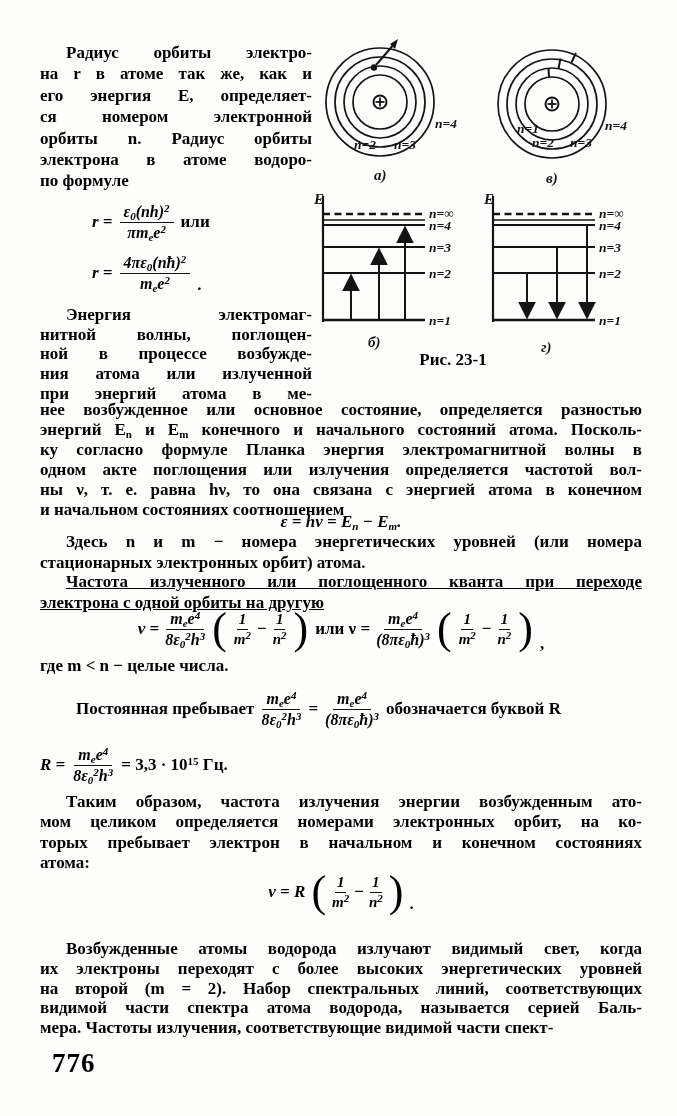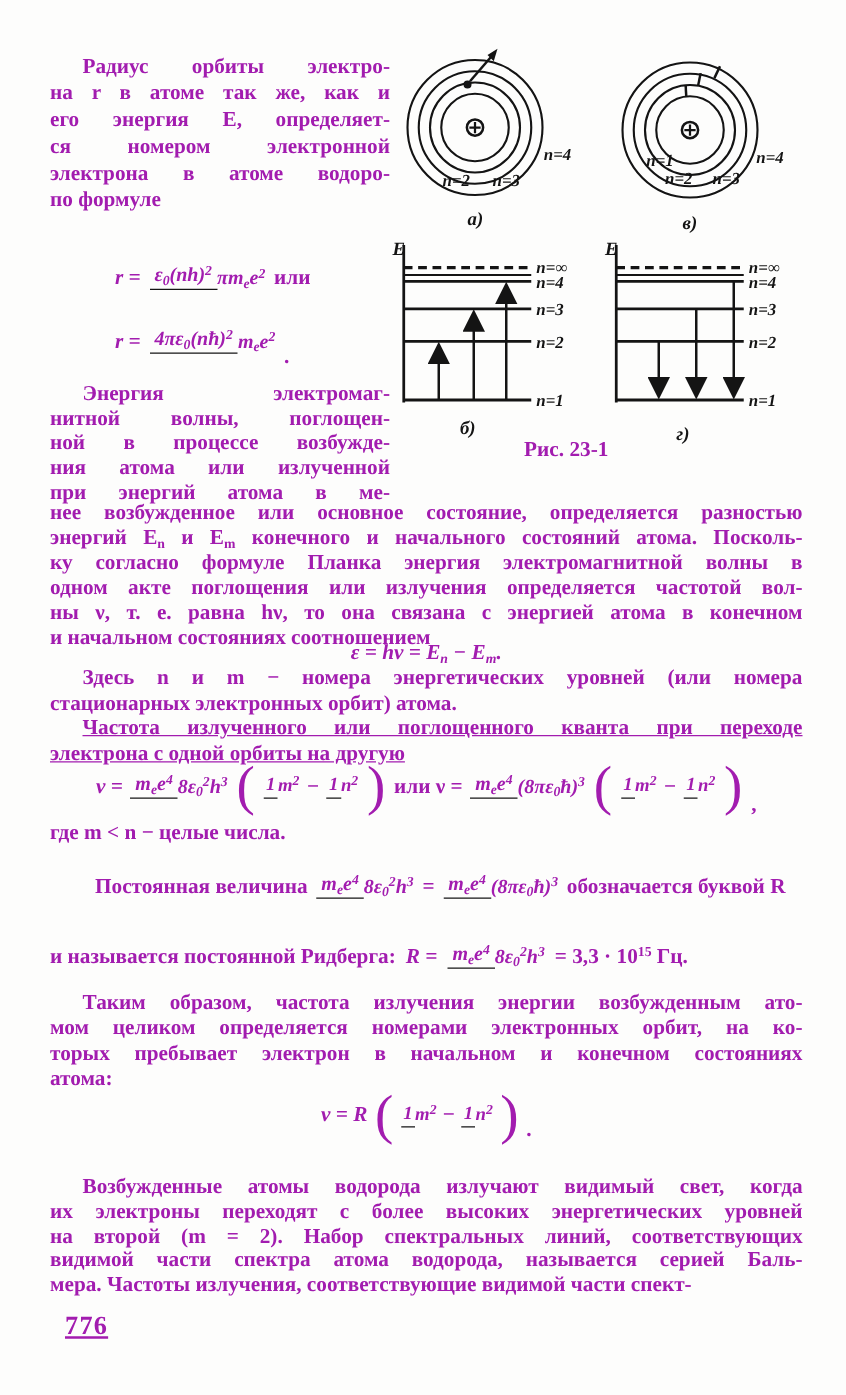--- a/index.html
+++ b/index.html
@@ -1,60 +1,61 @@
 <!DOCTYPE html>
 <html><head>
 <meta charset="utf-8">
 <style>
   html,body{margin:0;padding:0;}
   body{background:#e8e8e8;}
   #page{
     position:relative;width:677px;height:1116px;margin:0 auto;
-    background:#fdfdfc;color:#a21caf;overflow:hidden;
+    background:#fdfdfc;color:#000000;overflow:hidden;
     font-family:"Liberation Serif","DejaVu Serif",serif;
     font-weight:700;font-size:17px;
   }
   .abs{position:absolute;}
   .jl{text-align:justify;text-align-last:justify;}
   .jl.end{text-align-last:left;}
   .jl.ind{text-indent:26px;}
   .lcol{width:272px;left:40px;}
   .bodyblock{left:40px;width:602px;}
   sup,sub{font-size:11px;line-height:0;font-weight:700;}
   sup{vertical-align:5px;}
   sub{vertical-align:-3px;}
   .fline{display:flex;align-items:center;gap:7px;}
-  .frac{display:inline-flex;flex-direction:row;align-items:center;font-size:16px;font-style:italic;}
+  .frac{display:inline-flex;flex-direction:column;align-items:center;font-size:16px;font-style:italic;}
   .frac .num{border-bottom:1.6px solid #141414;padding:0 4px 1px 4px;text-align:center;}
   .frac .den{padding-top:1px;text-align:left;}
   .frac.unit{font-size:15px;}
   .frac.unit .num{padding:0 2px 1px 2px;}
   .bp{font-size:44px;font-weight:400;font-style:normal;line-height:0.9;margin:0 1px;}
   .it{font-style:italic;}
   .up{font-style:normal;}
   .baseline-end{align-self:flex-end;margin-bottom:4px;}
   .center{display:flex;justify-content:center;}
   .planck{text-align:center;font-style:italic;}
   .caption{font-weight:700;}
-  .pagenum{font-size:21px;letter-spacing:1px;text-decoration:underline;}
+  .pagenum{font-size:27px;letter-spacing:1px;}
   svg text{font-family:"Liberation Serif","DejaVu Serif",serif;font-weight:700;font-style:italic;font-size:13.5px;fill:#141414;}
   svg text.ax{font-size:15px;}
   svg text.cap{font-size:15px;}
   svg .ln{stroke:#141414;fill:none;}
 </style>
 </head>
 <body>
 
 <div id="page">
 
   <div class="abs lcol" style="top:42px;line-height:21.4px;">
     <div class="jl ind">Радиус орбиты электро-</div>
     <div class="jl">на r в атоме так же, как и</div>
     <div class="jl">его энергия E, определяет-</div>
     <div class="jl">ся номером электронной</div>
+    <div class="jl">орбиты n. Радиус орбиты</div>
     <div class="jl">электрона в атоме водоро-</div>
     <div class="jl end">по формуле</div>
   </div>
 
   <div class="abs fline" style="left:92px;top:197px;height:50px;">
     <span class="it">r =</span>
     <span class="frac">
       <span class="num"><span>ε</span><sub>0</sub><span>(nh)</span><sup>2</sup></span>
       <span class="den"><span>πm</span><sub>e</sub><span>e</span><sup>2</sup></span>
     </span>
@@ -238,35 +239,34 @@
       <span class="num">1</span>
       <span class="den"><span>n</span><sup>2</sup></span>
     </span>
     <span class="bp">)</span>
     <span class="baseline-end">,</span>
   </div>
 
   <div class="abs bodyblock" style="top:656px;">где m &lt; n − целые числа.</div>
 
   <div class="abs fline" style="left:76px;top:682px;height:54px;gap:7px;">
-    <span class="up">Постоянная величина</span>
+    <span class="up">Постоянная пребывает</span>
     <span class="frac">
       <span class="num"><span>m</span><sub>e</sub><span>e</span><sup>4</sup></span>
       <span class="den"><span>8ε</span><sub>0</sub><sup>2</sup><span>h</span><sup>3</sup></span>
     </span>
     <span>=</span>
     <span class="frac">
       <span class="num"><span>m</span><sub>e</sub><span>e</span><sup>4</sup></span>
       <span class="den"><span>(8πε</span><sub>0</sub><span>ħ)</span><sup>3</sup></span>
     </span>
     <span class="up">обозначается буквой R</span>
   </div>
 
   <div class="abs fline" style="left:40px;top:738px;height:54px;gap:8px;">
-    <span class="up">и называется постоянной Ридберга:</span>
     <span class="it">R =</span>
     <span class="frac">
       <span class="num"><span>m</span><sub>e</sub><span>e</span><sup>4</sup></span>
       <span class="den"><span>8ε</span><sub>0</sub><sup>2</sup><span>h</span><sup>3</sup></span>
     </span>
     <span class="up"><span>= 3,3 · 10</span><sup>15</sup><span> Гц.</span></span>
   </div>
 
   <div class="abs bodyblock" style="top:792px;line-height:20.4px;">
     <div class="jl ind">Таким образом, частота излучения энергии возбужденным ато-</div>

